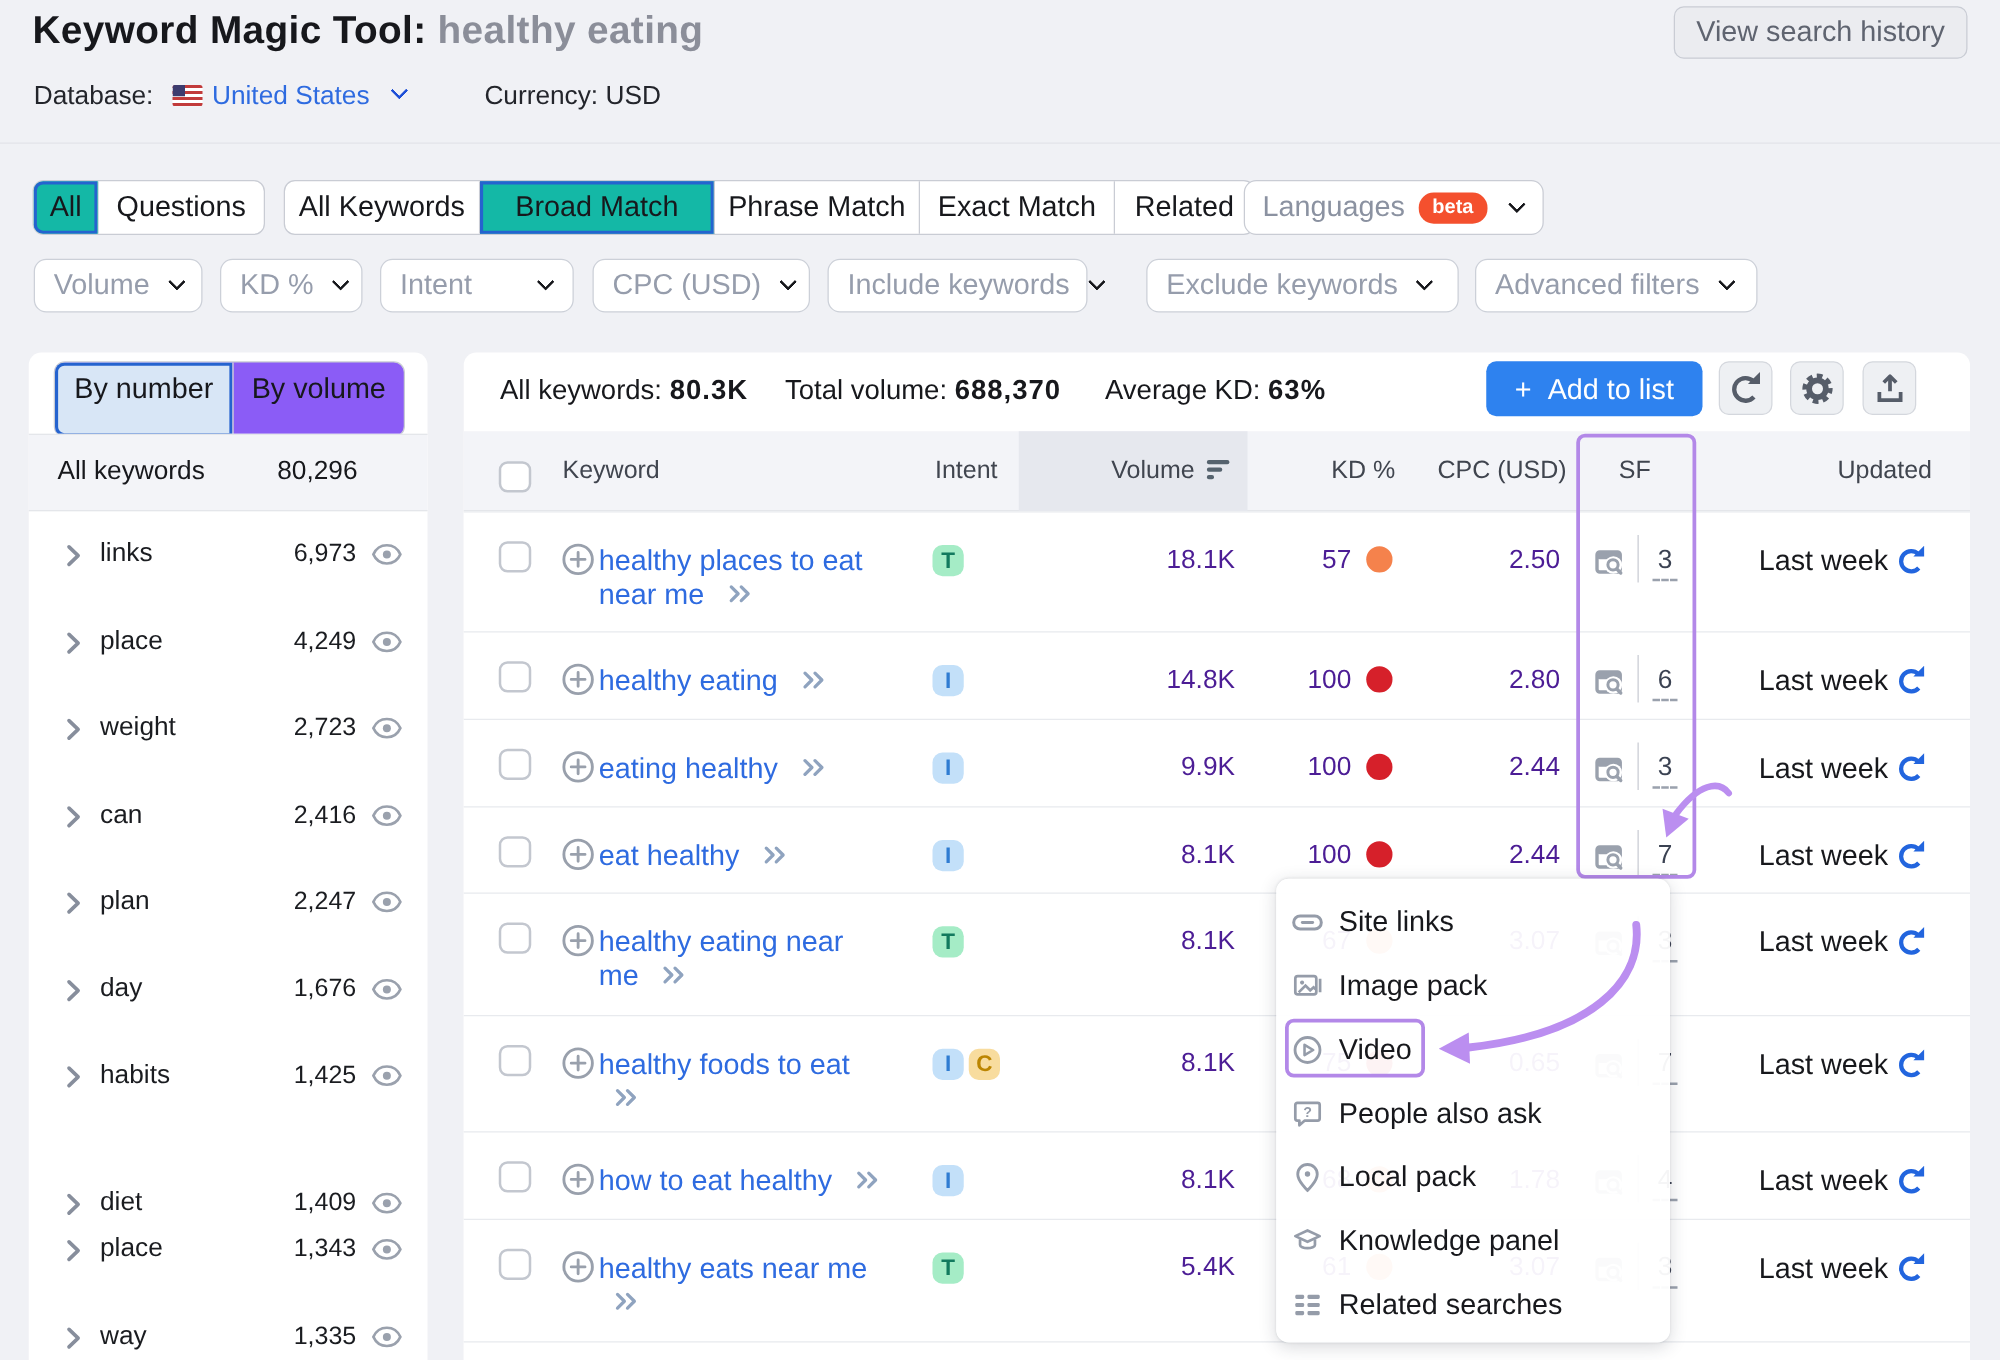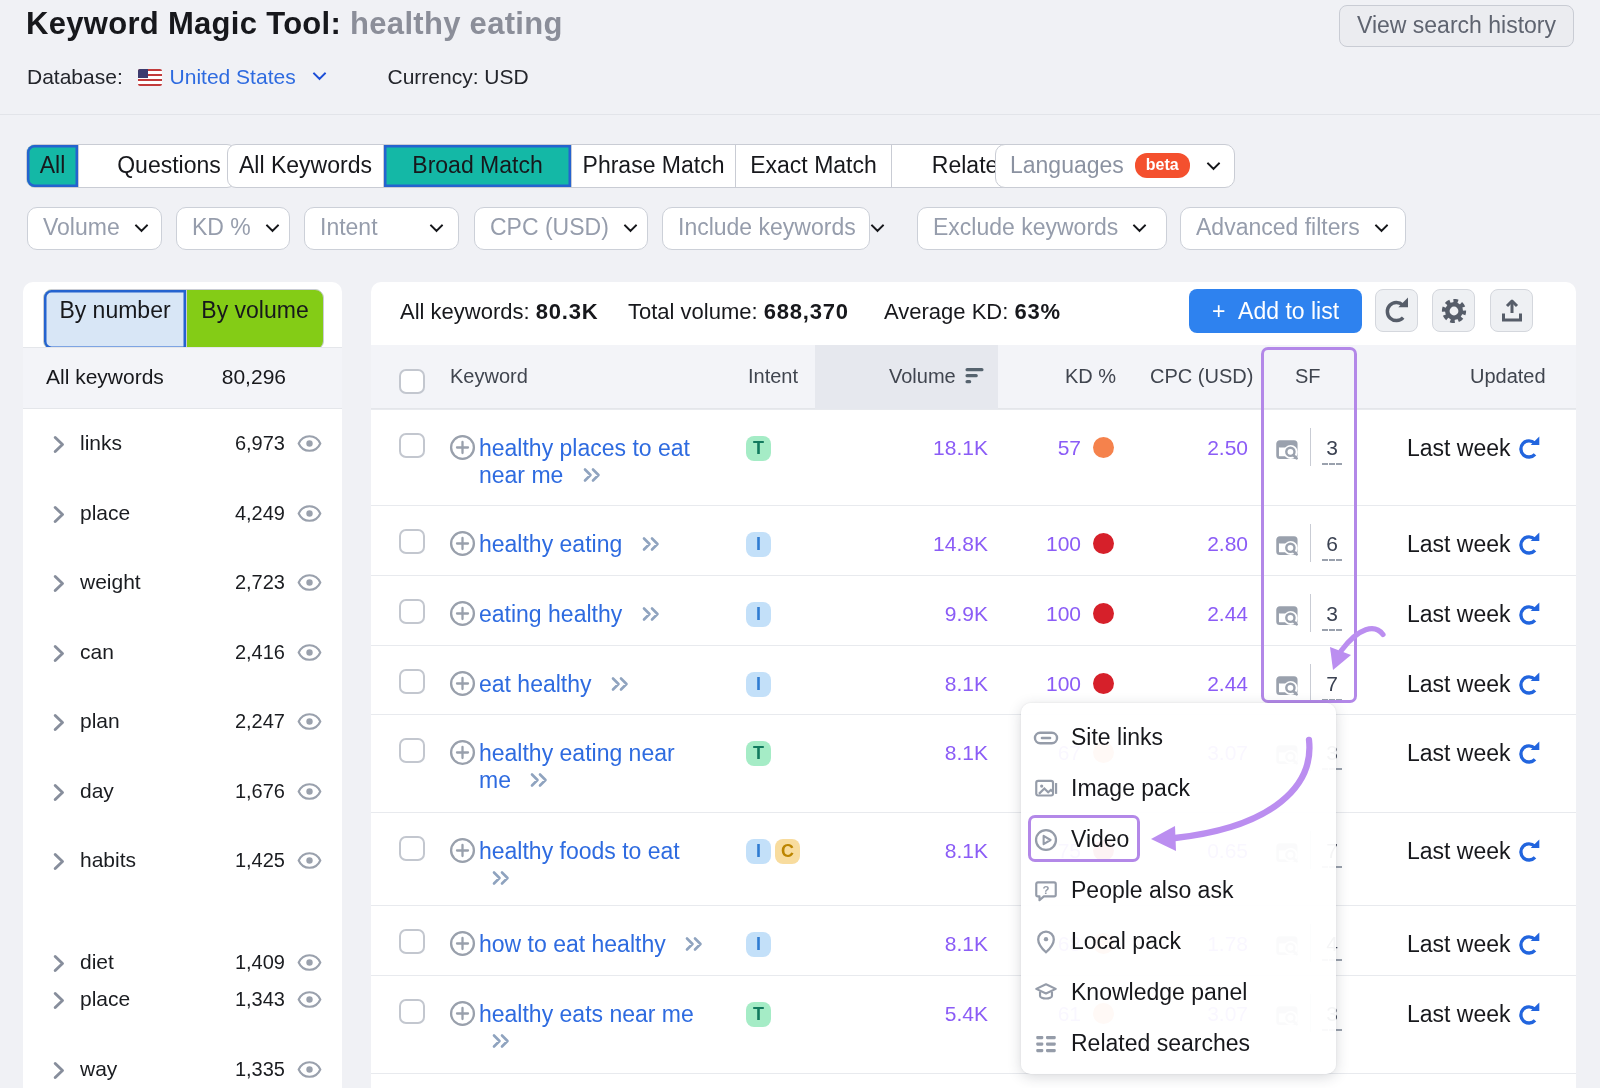--- a/index.html
+++ b/index.html
@@ -18,37 +18,37 @@
   .chev { display:inline-block; width:13px; height:13px; border-right:3.2px solid #17181c; border-bottom:3.2px solid #17181c; transform:rotate(45deg) scale(0.78); vertical-align:3px; border-radius:1px; }
   #dbrow .chev { border-color:#1d4fd7; margin-left:11px; vertical-align:4px;}
   #hline { left:0; top:114px; width:1600px; height:1px; background:#e2e4e9; }
 
   
   .tabgrp { top:144px; height:44px; background:#fff; border:1.5px solid #c9ccd4; border-radius:9px; display:flex; }
   .tab { font-size:23px; color:#17181c; line-height:41px; border-right:1.5px solid #c9ccd4; white-space:nowrap; text-align:center; }
   .tab:last-child { border-right:none; }
   .tab.sel { background:#14b8a6; box-shadow:0 0 0 2.5px #2563cf inset; }
   .tab.first { border-radius:7.5px 0 0 7.5px; }
-  .tab.last { border-radius:0 7.5px 7.5px 0;margin-left:24px; }
+  .tab.last { border-radius:0 7.5px 7.5px 0; }
   #grp1 { left:26px; }
   #grp2 { left:227px; }
   #langs { left:995px; top:144px; width:240px; height:44px; background:#fff; border:1.5px solid #c9ccd4; border-radius:10px; font-size:23px; color:#8b92a1; line-height:40px; padding-left:14px; }
   #beta { display:inline-block; background:#f4502e; color:#fff; font-size:16px; font-weight:bold; border-radius:12px; padding:4px 11px 5px; line-height:16px; margin-left:11px; vertical-align:3px;}
   #langs .chev { margin-left:17px; }
 
   
   .pill { top:207px; height:43px; background:#fff; border:1.5px solid #ccd0d8; border-radius:10px; font-size:23px; color:#969dac; line-height:39px; padding-left:15px; white-space:nowrap; }
   .pill .chev { margin-left:15px; }
 
   
   #sidecard { left:23px; top:282px; width:319px; height:806px; background:#fff; border-radius:10px 10px 0 0; }
   #maincard { left:371px; top:282px; width:1205px; height:806px; background:#fff; border-radius:10px 10px 0 0; }
 
   
-  #toggle { left:20px; top:7px; width:281px; height:61px; border:1.5px solid #c9ccd4; border-radius:9px; background:#84cc16; display:flex; position:absolute; }
+  #toggle { left:20px; top:7px; width:281px; height:61px; border:1.5px solid #c9ccd4; border-radius:9px; background:#8b5cf6; display:flex; position:absolute; }
   #toggle .seg { font-size:23px; line-height:41px; text-align:center; }
   #toggle .seg1 { width:142px; background:#d8e6f6; box-shadow:0 0 0 2.5px #2563cf inset; border-radius:7.5px 0 0 7.5px; }
   #toggle .seg2 { flex:1; border-left:1.5px solid #c9ccd4; }
   #allkw { left:0; top:65px; width:319px; height:62px; background:#f3f4f8; border-top:1px solid #e4e6ea; border-bottom:1px solid #e4e6ea; }
   #allkw .t1 { position:absolute; left:23px; top:17px; font-size:21px; }
   #allkw .t2 { position:absolute; right:56px; top:17px; font-size:21px; }
   .srow { left:0; width:319px; height:70px; position:absolute; }
   .srow .schv { position:absolute; left:29px; top:26px; }
   .srow .nm { position:absolute; left:57px; top:22px; font-size:21px; color:#1a1c20; }
   .srow .ct { position:absolute; right:57px; top:23px; font-size:20px; color:#1a1c20; }
@@ -68,21 +68,21 @@
   .trow { position:absolute; left:0; width:1205px; border-top:1px solid #e8eaee; background:#fff; }
   .cb { position:absolute; left:28px; top:23px; width:26px; height:25px; border:2px solid #c3c7cf; border-radius:7px; background:#fff; }
   .pluso { position:absolute; left:78px; top:24px; }
   .kw { position:absolute; left:108px; top:25px; font-size:23px; color:#2e6be0; width:264px; line-height:27px; }
   .dch { display:inline-block; margin-left:12px; }
   .badge { position:absolute; left:375px; top:26px; width:25px; height:25px; border-radius:8px; font-size:18px; font-weight:bold; text-align:center; line-height:25px; }
   .badge.b2 { left:404px; }
   .bT { background:#a5ecc6; color:#127a5e; }
   .bI { background:#c3e0f9; color:#2f7cd2; }
   .bC { background:#f8dc9e; color:#bc8500; }
-  .cell { position:absolute; top:26px; font-size:21px; color:#8b5cf6; text-align:right; }
+  .cell { position:absolute; top:26px; font-size:21px; color:#4c1d95; text-align:right; }
   .c-vol { left:450px; width:167px; }
   .c-kd { left:600px; width:110px; }
   .dot { position:absolute; left:722px; top:27px; width:21px; height:21px; border-radius:50%; }
   .dot.o { background:#f5824c; }
   .dot.r { background:#d6202a; }
   .c-cpc { left:760px; width:117px; }
   .sficon { position:absolute; left:905px; top:28px; }
   .sfdiv { position:absolute; left:939px; top:18px; width:1px; height:38px; background:#c9ccd4; }
   .sfnum { position:absolute; left:947px; top:26px; width:28px; text-align:center; font-size:21px; color:#3b4252; }
   .sfnum i { font-style:normal; border-bottom:2.5px dashed #9aa1ad; padding:0 4px 4px; }

